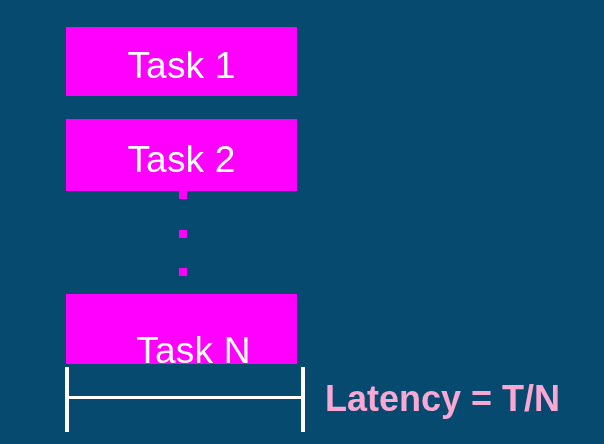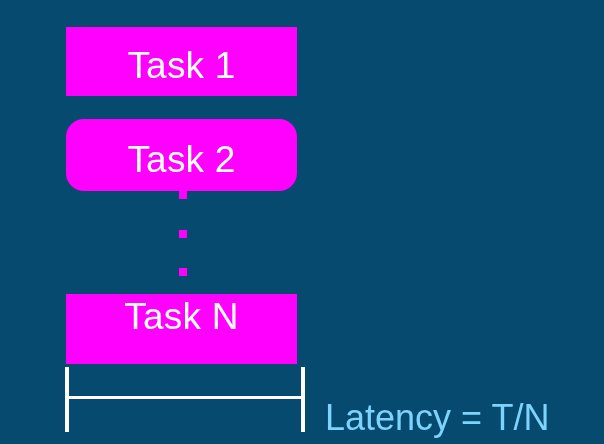--- a/index.html
+++ b/index.html
@@ -34,24 +34,24 @@
   }
   .task-box .task-label {
     position: absolute;
     left: 0;
     width: 100%;
     text-align: center;
     white-space: nowrap;
   }
   #task-box-1 { top: 27px;  height: 69px; }
   #task-box-1 .task-label { top: 20px; }
-  #task-box-2 { top: 119px; height: 72px; border-radius: 18px; }
+  #task-box-2 { top: 119px; height: 72px; }
   #task-box-2 .task-label { top: 22px; }
   #task-box-n { top: 294px; height: 70px; }
-  #task-box-n .task-label { top: 4px; }
+  #task-box-n .task-label { top: 38px; padding-left: 12px; }
 
   .ellipsis-dot {
     position: absolute;
     left: 179px;
     width: 8px;
     height: 8px;
     background: #ff00ff;
   }
   #ellipsis-dot-1 { top: 191px; }
   #ellipsis-dot-2 { top: 230px; }
@@ -76,26 +76,27 @@
   #bracket-span-line {
     left: 65px;
     top: 396px;
     width: 240px;
     height: 3px;
   }
 
   #latency-label {
     position: absolute;
     left: 325px;
-    top: 400px;
-    color: #7dd3fc;
+    top: 381px;
+    color: #f9a8d4;
     font-family: "Liberation Sans", sans-serif;
     font-size: 36px;
     line-height: 1;
     white-space: nowrap;
+    font-weight: bold;
   }
 </style>
 </head>
 <body>
 
 <div id="slide">
 
   <div class="task-box" id="task-box-1">
     <span class="task-label">Task 1</span>
   </div>

